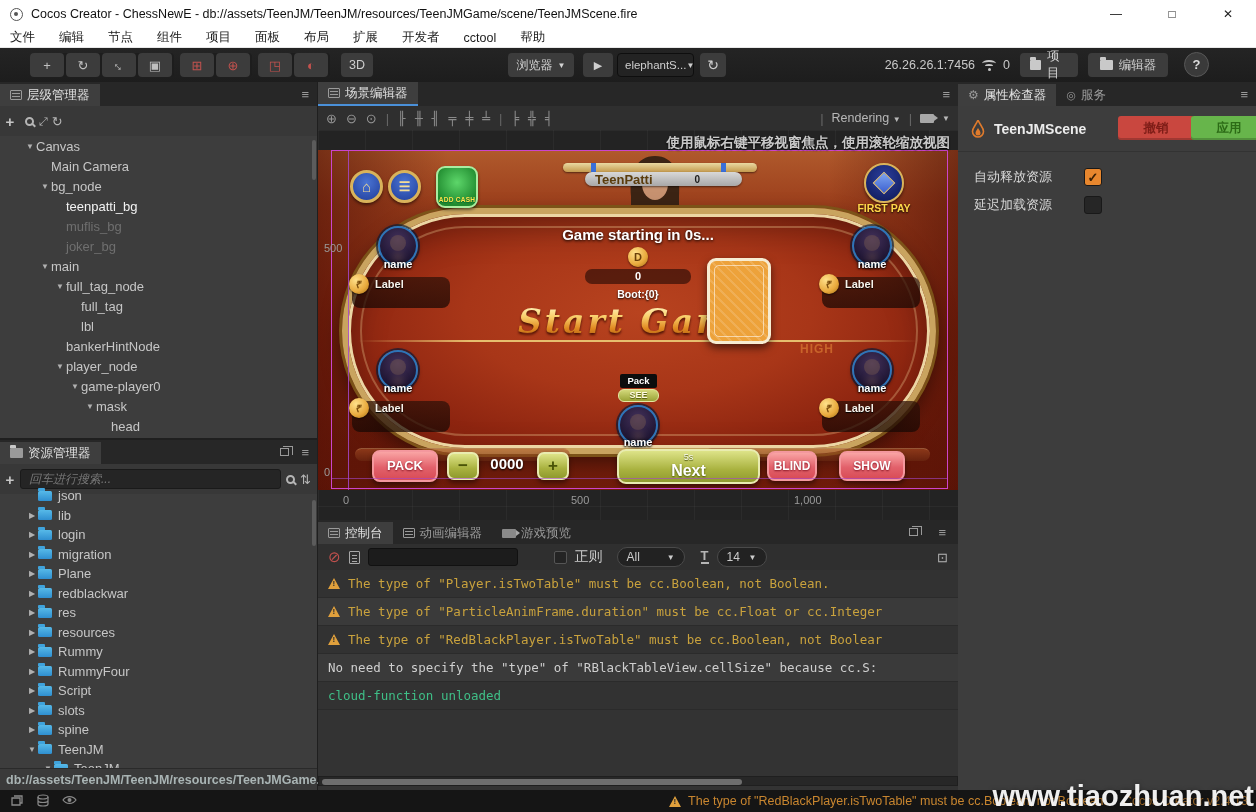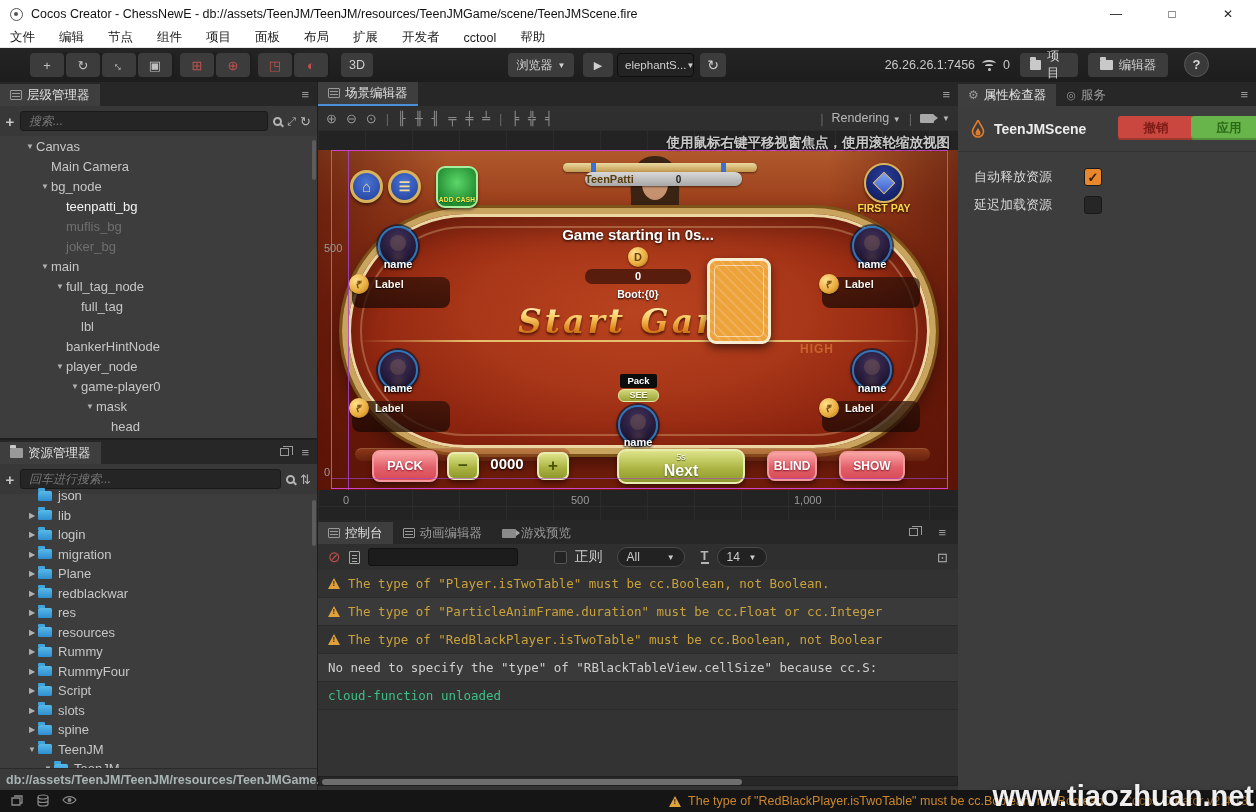--- a/index.html
+++ b/index.html
@@ -112,21 +112,21 @@
   #g-table { left:24px; top:58px; width:594px; height:246px; border-radius:130px; z-index:2;
     background:radial-gradient(ellipse at 50% 42%, #b8431f 0%, #a83618 42%, #8e2510 72%, #7c1d0a 100%);
     border:6px solid #c9a45f;
     box-shadow:0 0 0 3px #7c5318, inset 0 0 0 3px #ecd6a4, inset 0 12px 34px rgba(0,0,0,.35), 0 8px 20px rgba(0,0,0,.5); }
   #g-table::before { content:""; position:absolute; inset:12px; border-radius:118px; border:2px solid rgba(244,214,156,.30); }
   #g-topbar { left:245px; top:13px; width:194px; height:9px; border-radius:5px; z-index:4;
     background:linear-gradient(#ead9a2,#c49a4e); box-shadow:0 1px 2px rgba(0,0,0,.5); }
   .g-tick { position:absolute; width:5px; height:9px; background:#3a6fd8; top:0; }
   #g-titlepill { left:267px; top:22px; width:157px; height:14px; border-radius:7px; z-index:4;
     background:linear-gradient(#d8d8d8,#a8a8a8); display:flex; align-items:center; box-shadow:0 1px 2px rgba(0,0,0,.5); }
-  #g-titlepill .t1 { font-size:11px; font-weight:bold; color:#5a3c0c; }
+  #g-titlepill .t1 { font-size:13px; font-weight:bold; color:#5a3c0c; margin-left:10px; }
   #g-titlepill .t2 { font-size:10px; font-weight:bold; color:#1c1c1c; margin-left:42px; }
   .g-roundbtn { width:33px; height:33px; border-radius:50%; z-index:4;
     background:radial-gradient(circle at 50% 35%, #4a74d4, #2b4ba8 75%);
     border:3px solid #d9b35b; box-shadow:0 2px 3px rgba(0,0,0,.5); display:flex; align-items:center; justify-content:center;
     color:#f4dc96; font-size:15px; font-weight:bold; }
   #g-home { left:32px; top:20px; } #g-menu { left:70px; top:20px; font-size:13px; }
   #g-addcash { left:118px; top:16px; width:42px; height:42px; z-index:4; border-radius:9px;
     background:radial-gradient(circle at 50% 38%, #5dd66a, #1f8a2e 75%); border:2px solid #a9eda0;
     display:flex; align-items:flex-end; justify-content:center; box-shadow:0 2px 3px rgba(0,0,0,.5); }
   #g-addcash span { font-size:6.5px; font-weight:bold; color:#ffe34a; text-shadow:0 1px 1px #063; margin-bottom:3px; letter-spacing:.3px; }
@@ -177,21 +177,21 @@
     border:2px solid #f4989e; color:#fff; font-weight:bold; text-align:center; text-shadow:0 1px 2px rgba(120,10,25,.9);
     box-shadow:0 3px 5px rgba(0,0,0,.45); }
   #g-btn-pack { left:54px; top:300px; width:66px; height:32px; font-size:13px; line-height:28px; }
   #g-btn-blind { left:449px; top:301px; width:50px; height:30px; font-size:12px; line-height:26px; }
   #g-btn-show { left:521px; top:301px; width:66px; height:30px; font-size:12px; line-height:26px; }
   .g-olive { z-index:8; border-radius:7px; background:linear-gradient(#dde388,#a9b23f 60%,#8f9a2e);
     border:2px solid #e9ecb0; box-shadow:0 3px 5px rgba(0,0,0,.45); text-align:center; }
   #g-minus { left:129px; top:302px; width:32px; height:28px; color:#4a5408; font-size:17px; font-weight:bold; line-height:24px; }
   #g-plus { left:219px; top:302px; width:32px; height:28px; color:#4a5408; font-size:17px; font-weight:bold; line-height:24px; }
   #g-bet { left:164px; top:305px; width:50px; text-align:center; color:#fff; font-size:15px; font-weight:bold; text-shadow:0 1px 2px #000; z-index:8; }
-  #g-next { left:299px; top:299px; width:128px; height:35px; border-radius:9px; }
+  #g-next { left:299px; top:299px; width:143px; height:35px; border-radius:9px; }
   #g-next .tm { display:block; font-size:9px; color:rgba(255,255,255,.92); text-shadow:0 1px 1px #4a5408; margin-top:1px; line-height:10px; }
   #g-next .nx { display:block; font-size:16px; font-weight:bold; color:#fff; text-shadow:0 1px 2px #4a5408; line-height:18px; }
   #canvas-outline { left:13px; top:0; width:617px; height:339px; border:1px solid #cc44cc; z-index:20; pointer-events:none; }
   #guide-v { left:30px; top:0; width:1px; height:340px; background:rgba(165,70,205,.85); z-index:19; }
   #guide-h { left:13px; top:328px; width:617px; height:1px; background:rgba(165,70,205,.6); z-index:19; }
 
   
   #console { left:318px; top:520px; width:640px; height:270px; background:#333; }
   #console-toolbar { position:absolute; left:0; top:24px; right:0; height:26px; background:#2f2f2f; display:flex; align-items:center; gap:8px; padding:0 10px; }
   #c-clear { color:#c0504d; font-size:15px; }
@@ -334,21 +334,20 @@
   <div class="panel" id="hierarchy">
     <div class="tabbar">
       <div class="tab active">
         <span class="tabico"></span>
         <span>层级管理器</span>
       </div>
       <span class="panelmenu" style="right:8px">≡</span>
     </div>
     <div class="searchrow">
       <span class="plusbtn">+</span>
-      <input class="searchbox" placeholder="搜索..." style="">
       <span class="mag srch-ico"></span>
       <span style="color:#b5b5b5;font-size:11px;margin-right:4px">⤢</span>
       <span style="color:#b5b5b5;font-size:13px;margin-right:6px">↻</span>
     </div>
     <div id="hier-tree">
         <div class="trow" style="padding-left: 24px;">
           <span class="arr">▼</span>
           <span class="lbl">Canvas</span>
         </div>
         <div class="trow" style="padding-left: 39px;">

